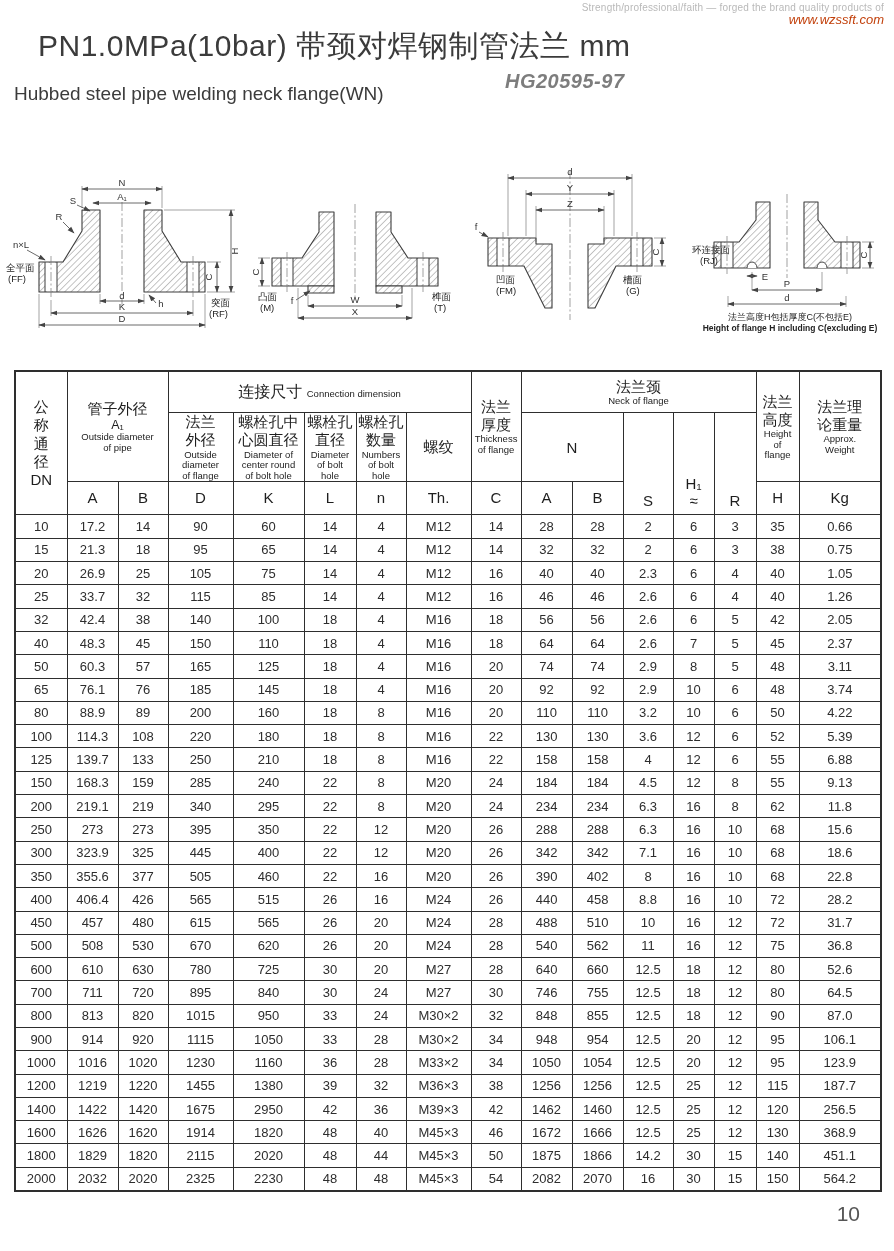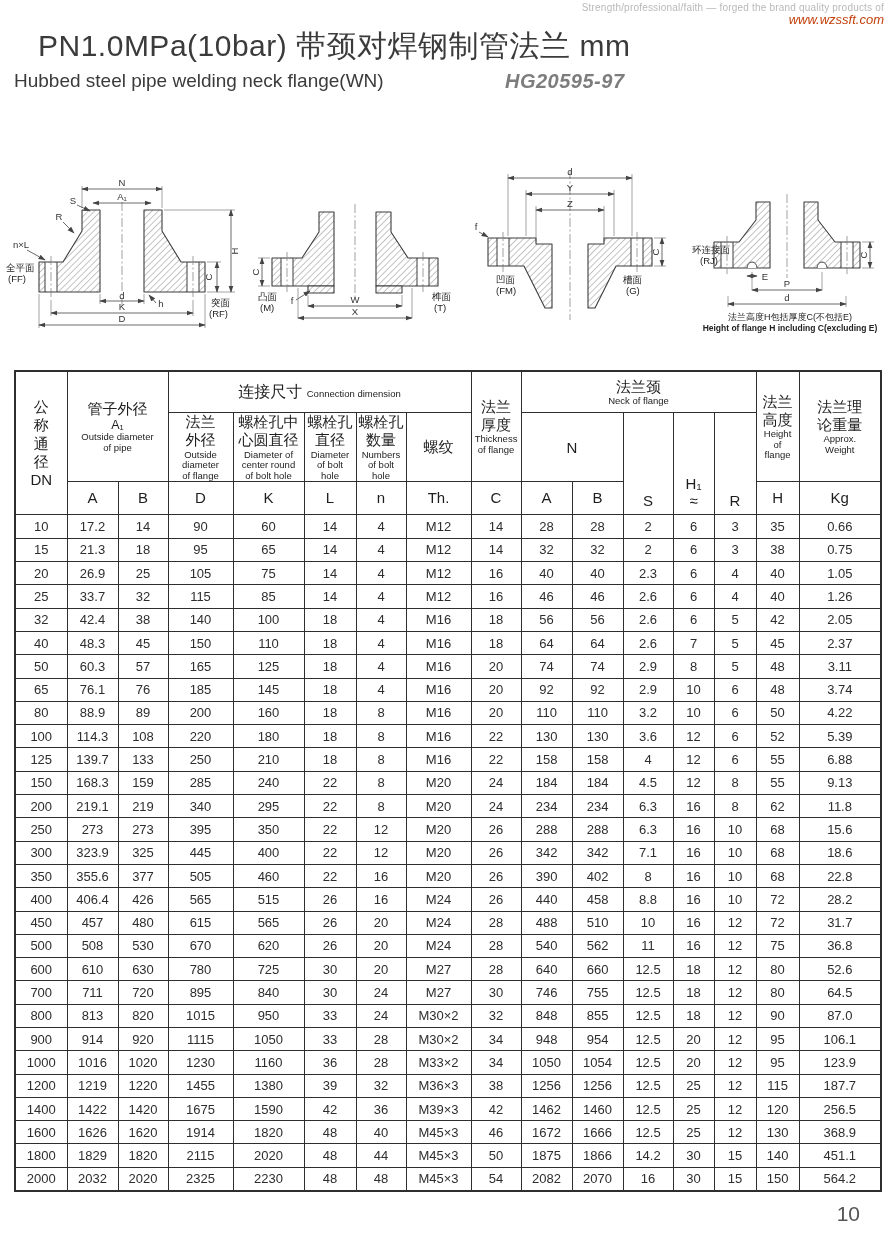--- a/index.html
+++ b/index.html
@@ -4,21 +4,21 @@
 <style>
   html,body{margin:0;padding:0;}
   body{
     position:relative;width:894px;height:1251px;background:#fff;overflow:hidden;
     font-family:"Liberation Sans",sans-serif;color:#222;
   }
   
   .tagline{position:absolute;top:2px;right:10px;font-size:10px;color:#b9b9b9;letter-spacing:.2px;}
   .website{position:absolute;top:12px;right:10px;font-size:13px;font-style:italic;color:#c2410c;}
   .page-title{position:absolute;left:14px;top:26px;font-size:30px;color:#3b3b3b;letter-spacing:.5px;margin-left:24px;}
-  .subtitle{position:absolute;left:14px;top:70px;font-size:19px;color:#3b3b3b;}
+  .subtitle{position:absolute;left:14px;top:83px;font-size:19px;color:#3b3b3b;}
   .standard{position:absolute;left:505px;top:70px;font-size:20px;color:#7d7d7d;font-style:italic;font-weight:bold;letter-spacing:.5px;}
   .page-num{position:absolute;right:34px;top:1202px;font-size:21px;color:#555;}
   
   .drawing{position:absolute;top:160px;}
   #d1{left:5px;} #d2{left:248px;} #d3{left:468px;} #d4{left:692px;}
   .ol{fill-rule:evenodd;stroke:#3d3d3d;stroke-width:1.1;stroke-linejoin:round;}
   .edge{stroke:#3d3d3d;stroke-width:1;}
   .cl{stroke:#7a7a7a;stroke-width:.7;stroke-dasharray:9 2.5 2 2.5;}
   .dim{stroke:#444;stroke-width:.8;}
   .ext{stroke:#666;stroke-width:.6;}
@@ -812,21 +812,21 @@
         <td>25</td>
         <td>12</td>
         <td>115</td>
         <td>187.7</td>
       </tr>
       <tr>
         <td>1400</td>
         <td>1422</td>
         <td>1420</td>
         <td>1675</td>
-        <td>1590</td>
+        <td>2950</td>
         <td>42</td>
         <td>36</td>
         <td>M39×3</td>
         <td>42</td>
         <td>1462</td>
         <td>1460</td>
         <td>12.5</td>
         <td>25</td>
         <td>12</td>
         <td>120</td>

